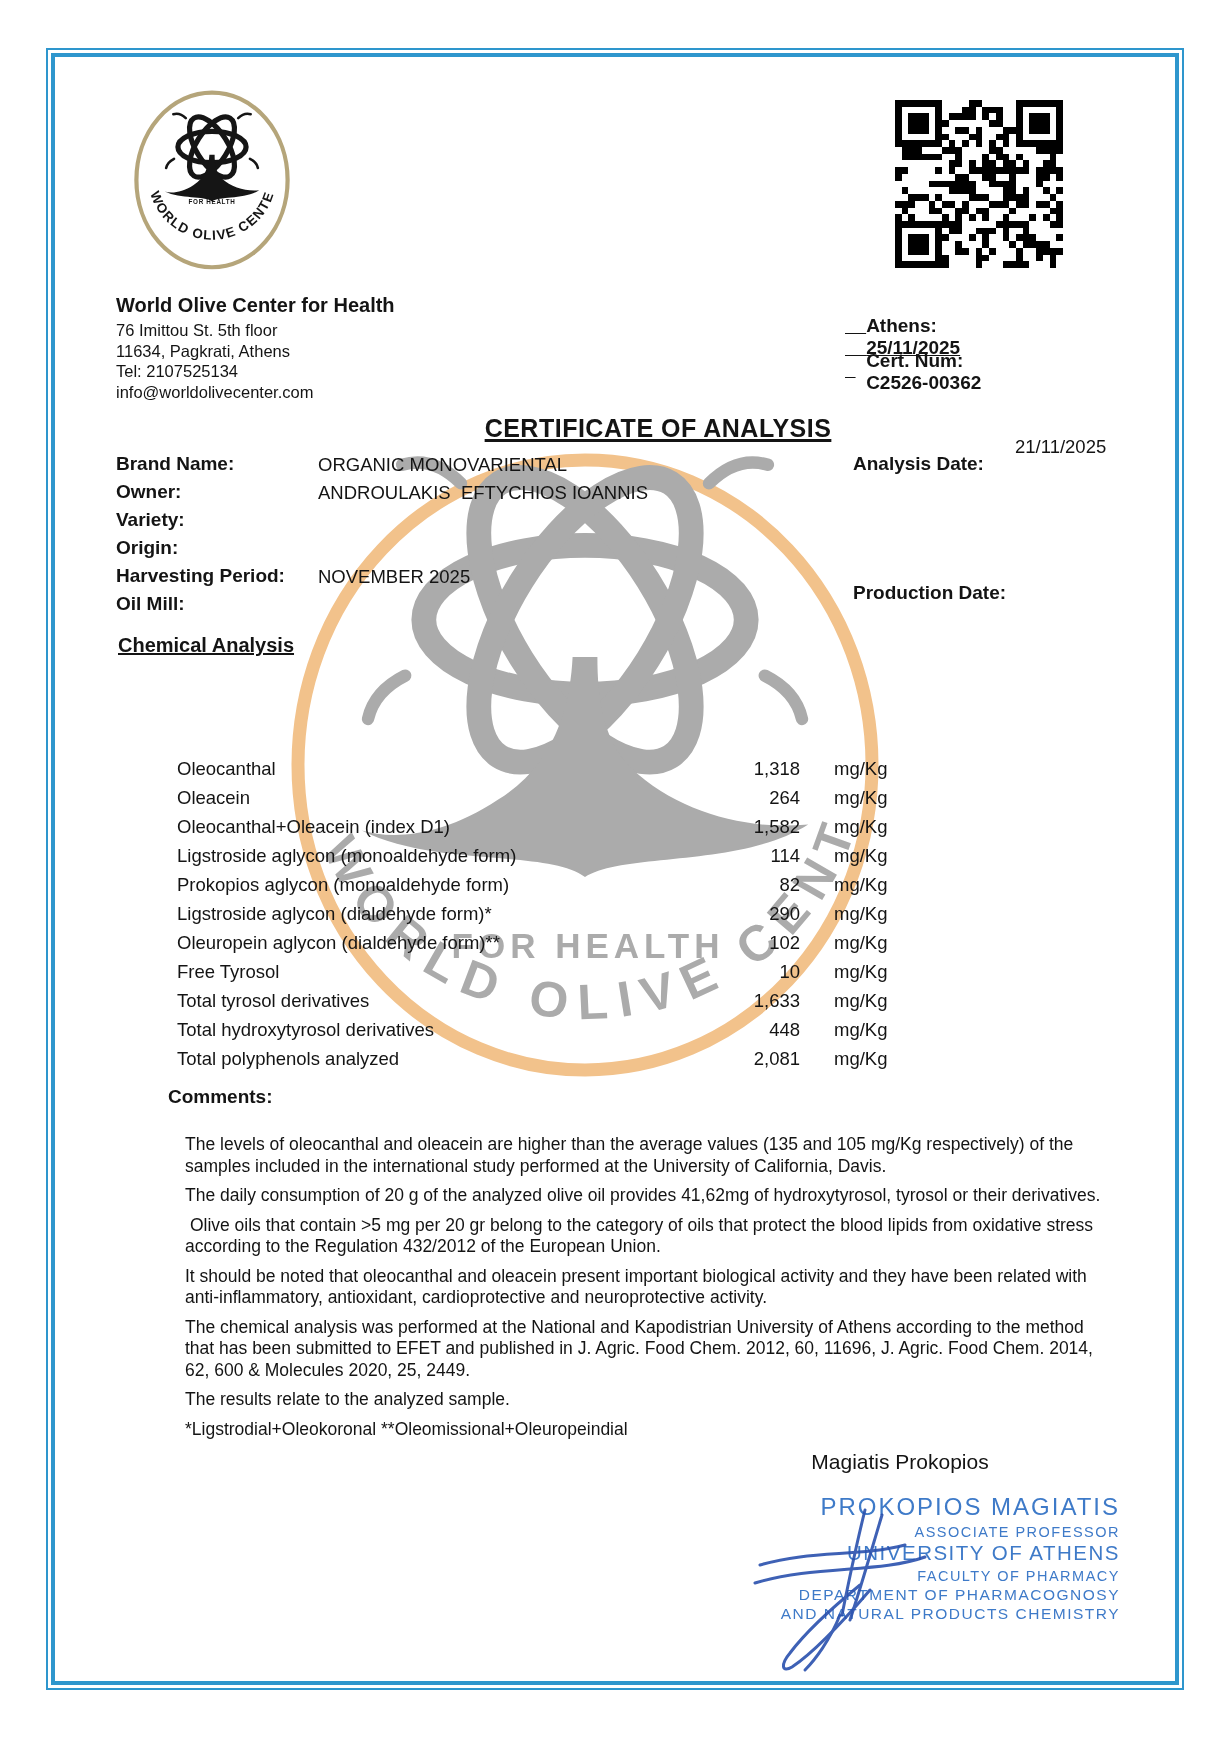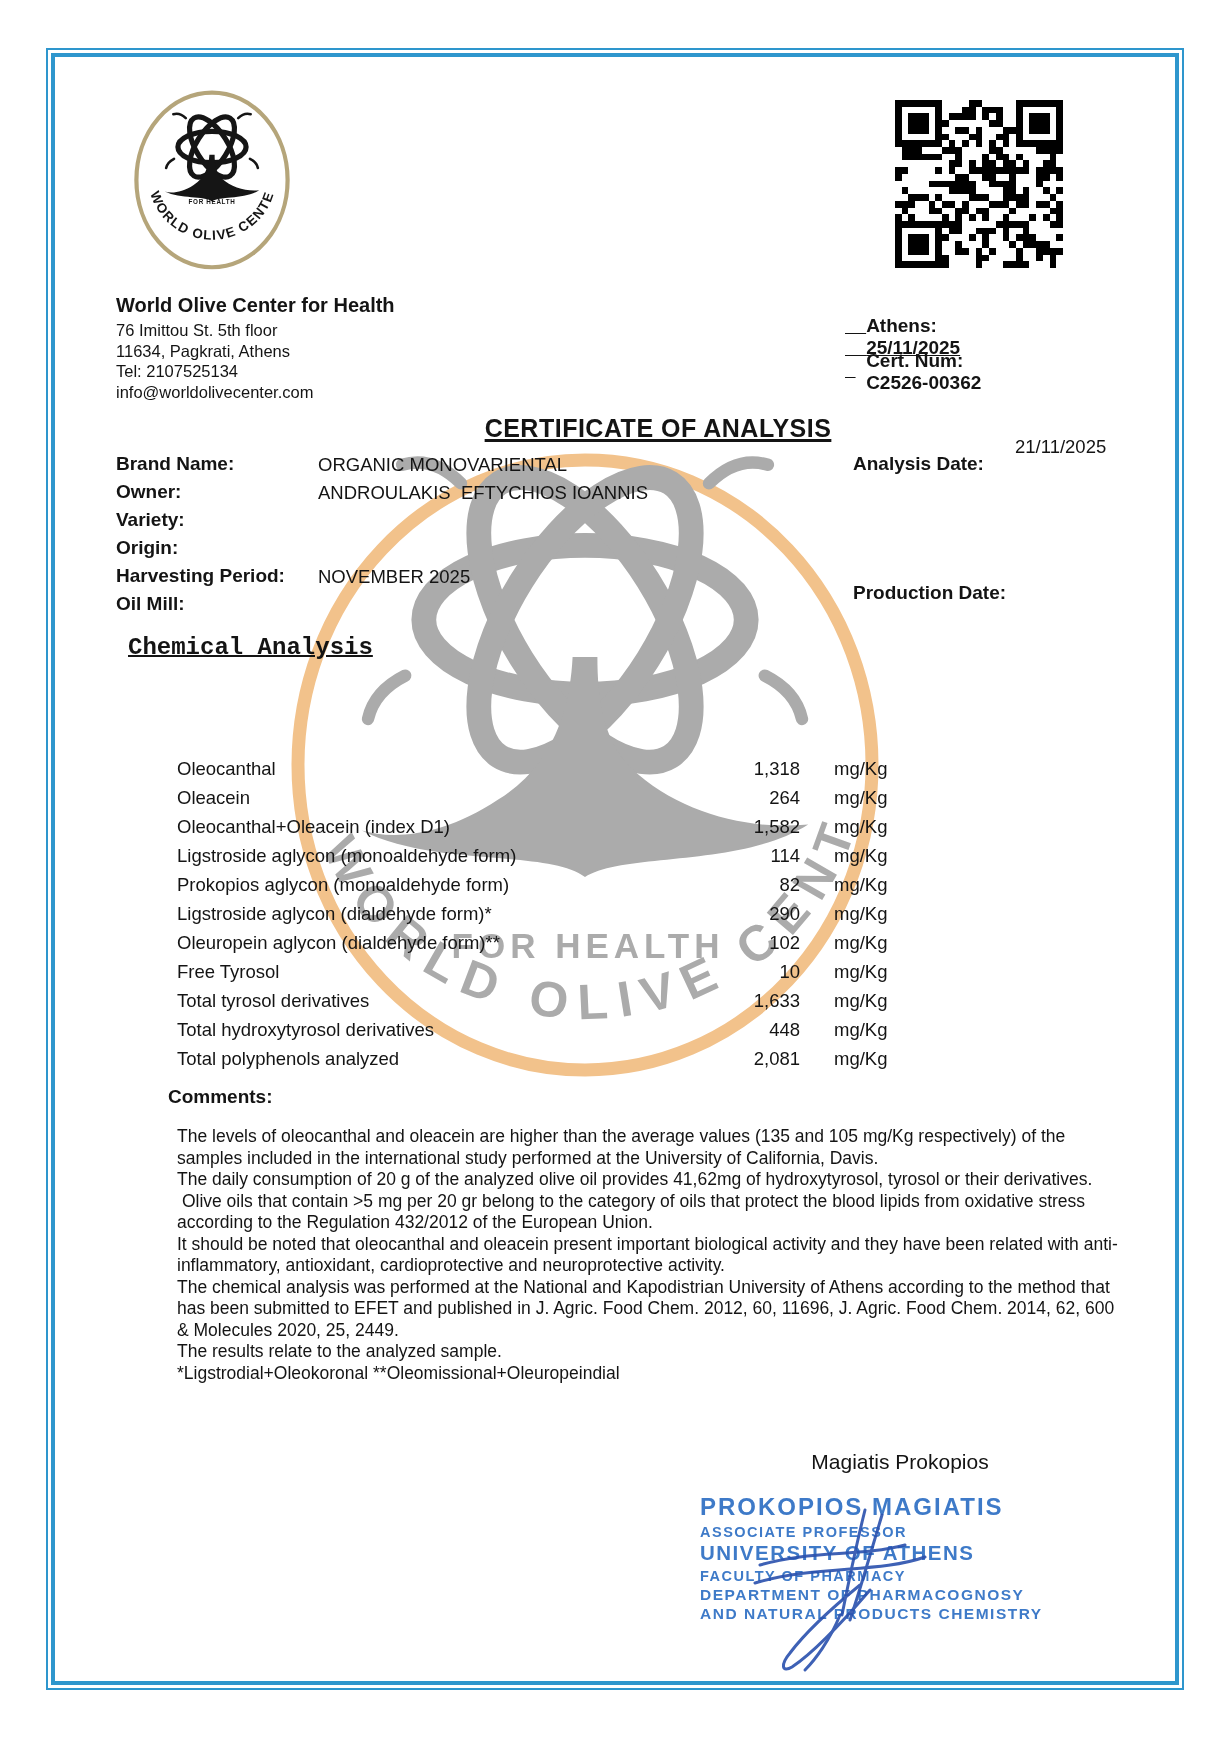--- a/index.html
+++ b/index.html
@@ -32,37 +32,37 @@
   #cert-row{left:845px;top:328px;}
 
   .title{left:0;top:414px;width:1224px;text-align:center;font-size:25px;font-weight:bold;
          text-decoration:underline;text-decoration-thickness:3px;letter-spacing:.5px;margin-left:46px;}
 
   .fieldlabel{font-size:19px;font-weight:bold;}
   .fieldvalue{font-size:18.5px;white-space:pre;}
   .flc{left:116px;}
   .fvc{left:318px;}
 
-  .chem-heading{left:128px;top:634px;font-size:24px;font-weight:bold;
-                text-decoration:underline;text-decoration-thickness:2px;font-family:Liberation Mono, monospace;}
+  .chem-heading{left:118px;top:634px;font-size:20px;font-weight:bold;
+                text-decoration:underline;text-decoration-thickness:2px;}
 
   .chem-table{left:177px;top:754px;width:740px;font-size:18.5px;}
   .chem-table .row{display:flex;height:29px;align-items:center;}
   .chem-table .rname{width:423px;}
   .chem-table .rval{width:200px;text-align:right;}
   .chem-table .runit{margin-left:34px;}
 
   .comments-heading{left:120px;top:1086px;font-size:19px;font-weight:bold;margin-left:48px;}
   .comments-body{left:177px;top:1126px;width:948px;font-size:17.5px;line-height:21.5px;}
-  .comments-body p{margin:0;white-space:pre-wrap;}
+  .comments-body p{margin:8px;white-space:pre-wrap;}
 
   .sig-name{left:700px;top:1450px;width:400px;text-align:center;font-size:21px;}
 
-  .stamp{left:700px;top:1494px;width:420px;text-align:left;color:var(--stamp);
-         font-weight:bold;opacity:.92;letter-spacing:1.5px;z-index:2;}
+  .stamp{left:700px;top:1494px;width:420px;text-align:right;color:var(--stamp);
+         font-weight:normal;opacity:.92;letter-spacing:1.5px;z-index:2;}
   .stamp div{margin:0;line-height:1.12;}
   .stamp div:nth-of-type(1){font-size:24px;letter-spacing:2px;}
   .stamp div:nth-of-type(2){font-size:14.5px;margin-top:3px;}
   .stamp div:nth-of-type(3){font-size:20.5px;margin-top:2px;}
   .stamp div:nth-of-type(4){font-size:14.5px;margin-top:3px;}
   .stamp div:nth-of-type(5){font-size:15.5px;margin-top:2px;}
   .stamp div:nth-of-type(6){font-size:15.5px;margin-top:1px;}
 
   #signature{position:absolute;left:720px;top:1495px;z-index:3;}
 

